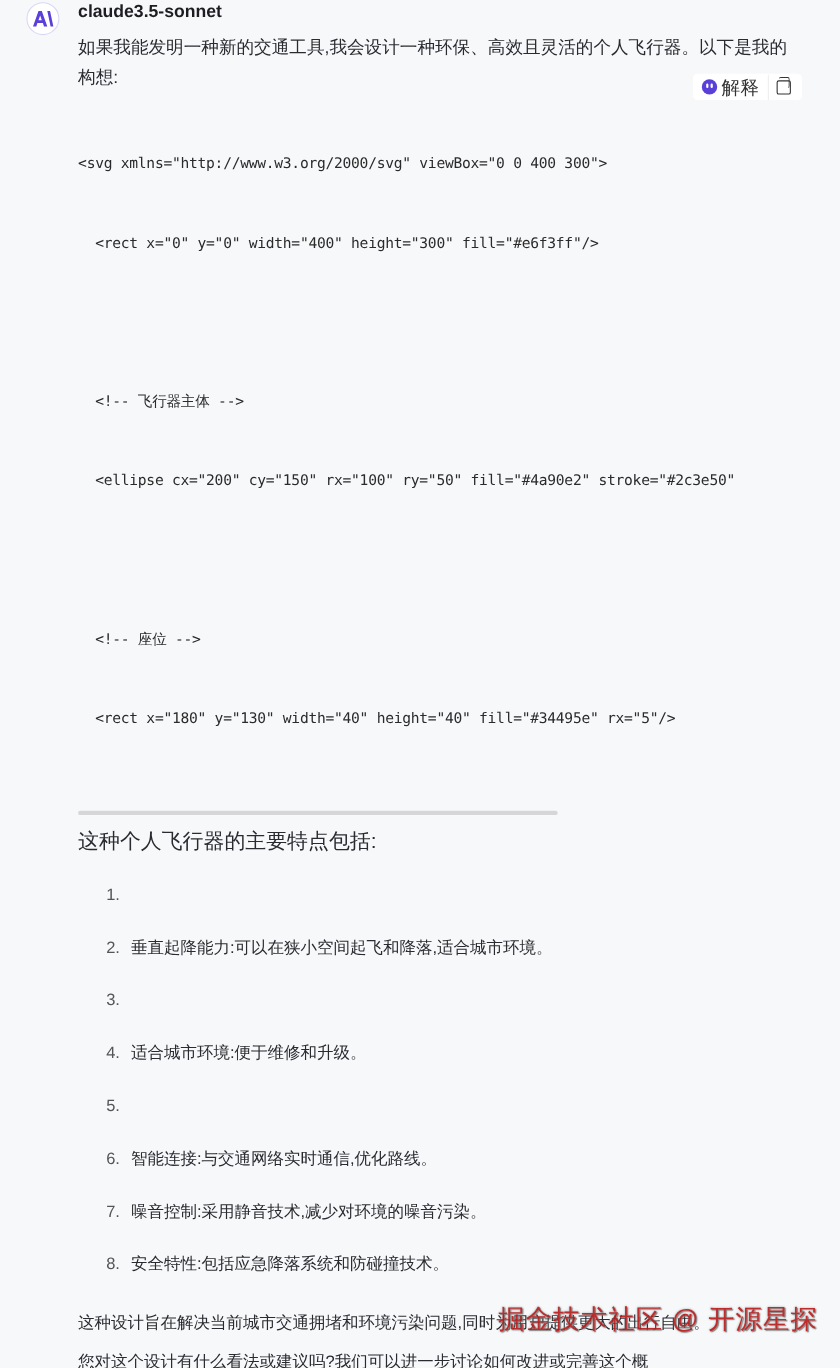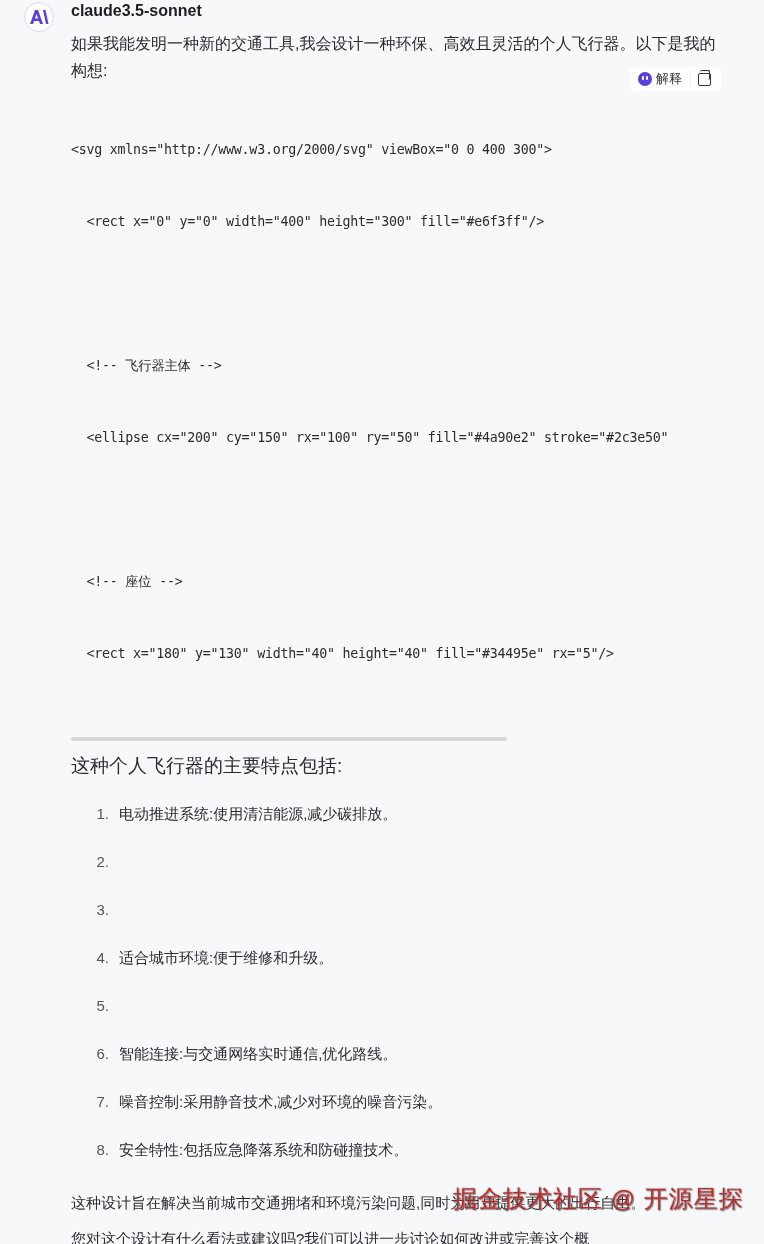--- a/index.html
+++ b/index.html
@@ -26,21 +26,21 @@
     position: absolute; left: 71px; top: 30px; width: 660px;
     font-size: 16px; line-height: 27px; color: #2a2b30;
   }
   .code-actions {
     position: absolute; left: 630px; top: 67px;
     height: 24px; display: flex; align-items: center;
     background: #fff; border-radius: 4px; padding: 0 4px;
   }
   .explain-btn {
     display: flex; align-items: center; gap: 4px; cursor: pointer;
-    font-size: 13px; color: #333; padding: 0 8px 0 4px;
+    font-size: 17px; color: #333; padding: 0 8px 0 4px;
     border-right: 1px solid #eee;
   }
   .bot-dot {
     width: 14px; height: 14px; border-radius: 50%;
     background: #5b3fd9; position: relative;
   }
   .bot-dot::before, .bot-dot::after {
     content: ""; position: absolute; top: 4px; width: 2px; height: 4px;
     background: #fff; border-radius: 1px;
   }
@@ -141,24 +141,24 @@
 
 <div class="scrollbar-track">
   <div class="scrollbar-thumb"></div>
 </div>
 
 <div class="features-heading">这种个人飞行器的主要特点包括:</div>
 
 <ol class="feature-list">
   <li class="feature-item">
     <span class="feature-num">1.</span>
-    <span>电动推进系统:使用清洁能源,减少碳排放。</span>
   </li>
   <li class="feature-item">
     <span class="feature-num">2.</span>
+    <span>垂直起降能力:可以在狭小空间起飞和降落,适合城市环境。</span>
   </li>
   <li class="feature-item">
     <span class="feature-num">3.</span>
   </li>
   <li class="feature-item">
     <span class="feature-num">4.</span>
     <span>适合城市环境:便于维修和升级。</span>
   </li>
   <li class="feature-item">
     <span class="feature-num">5.</span>

